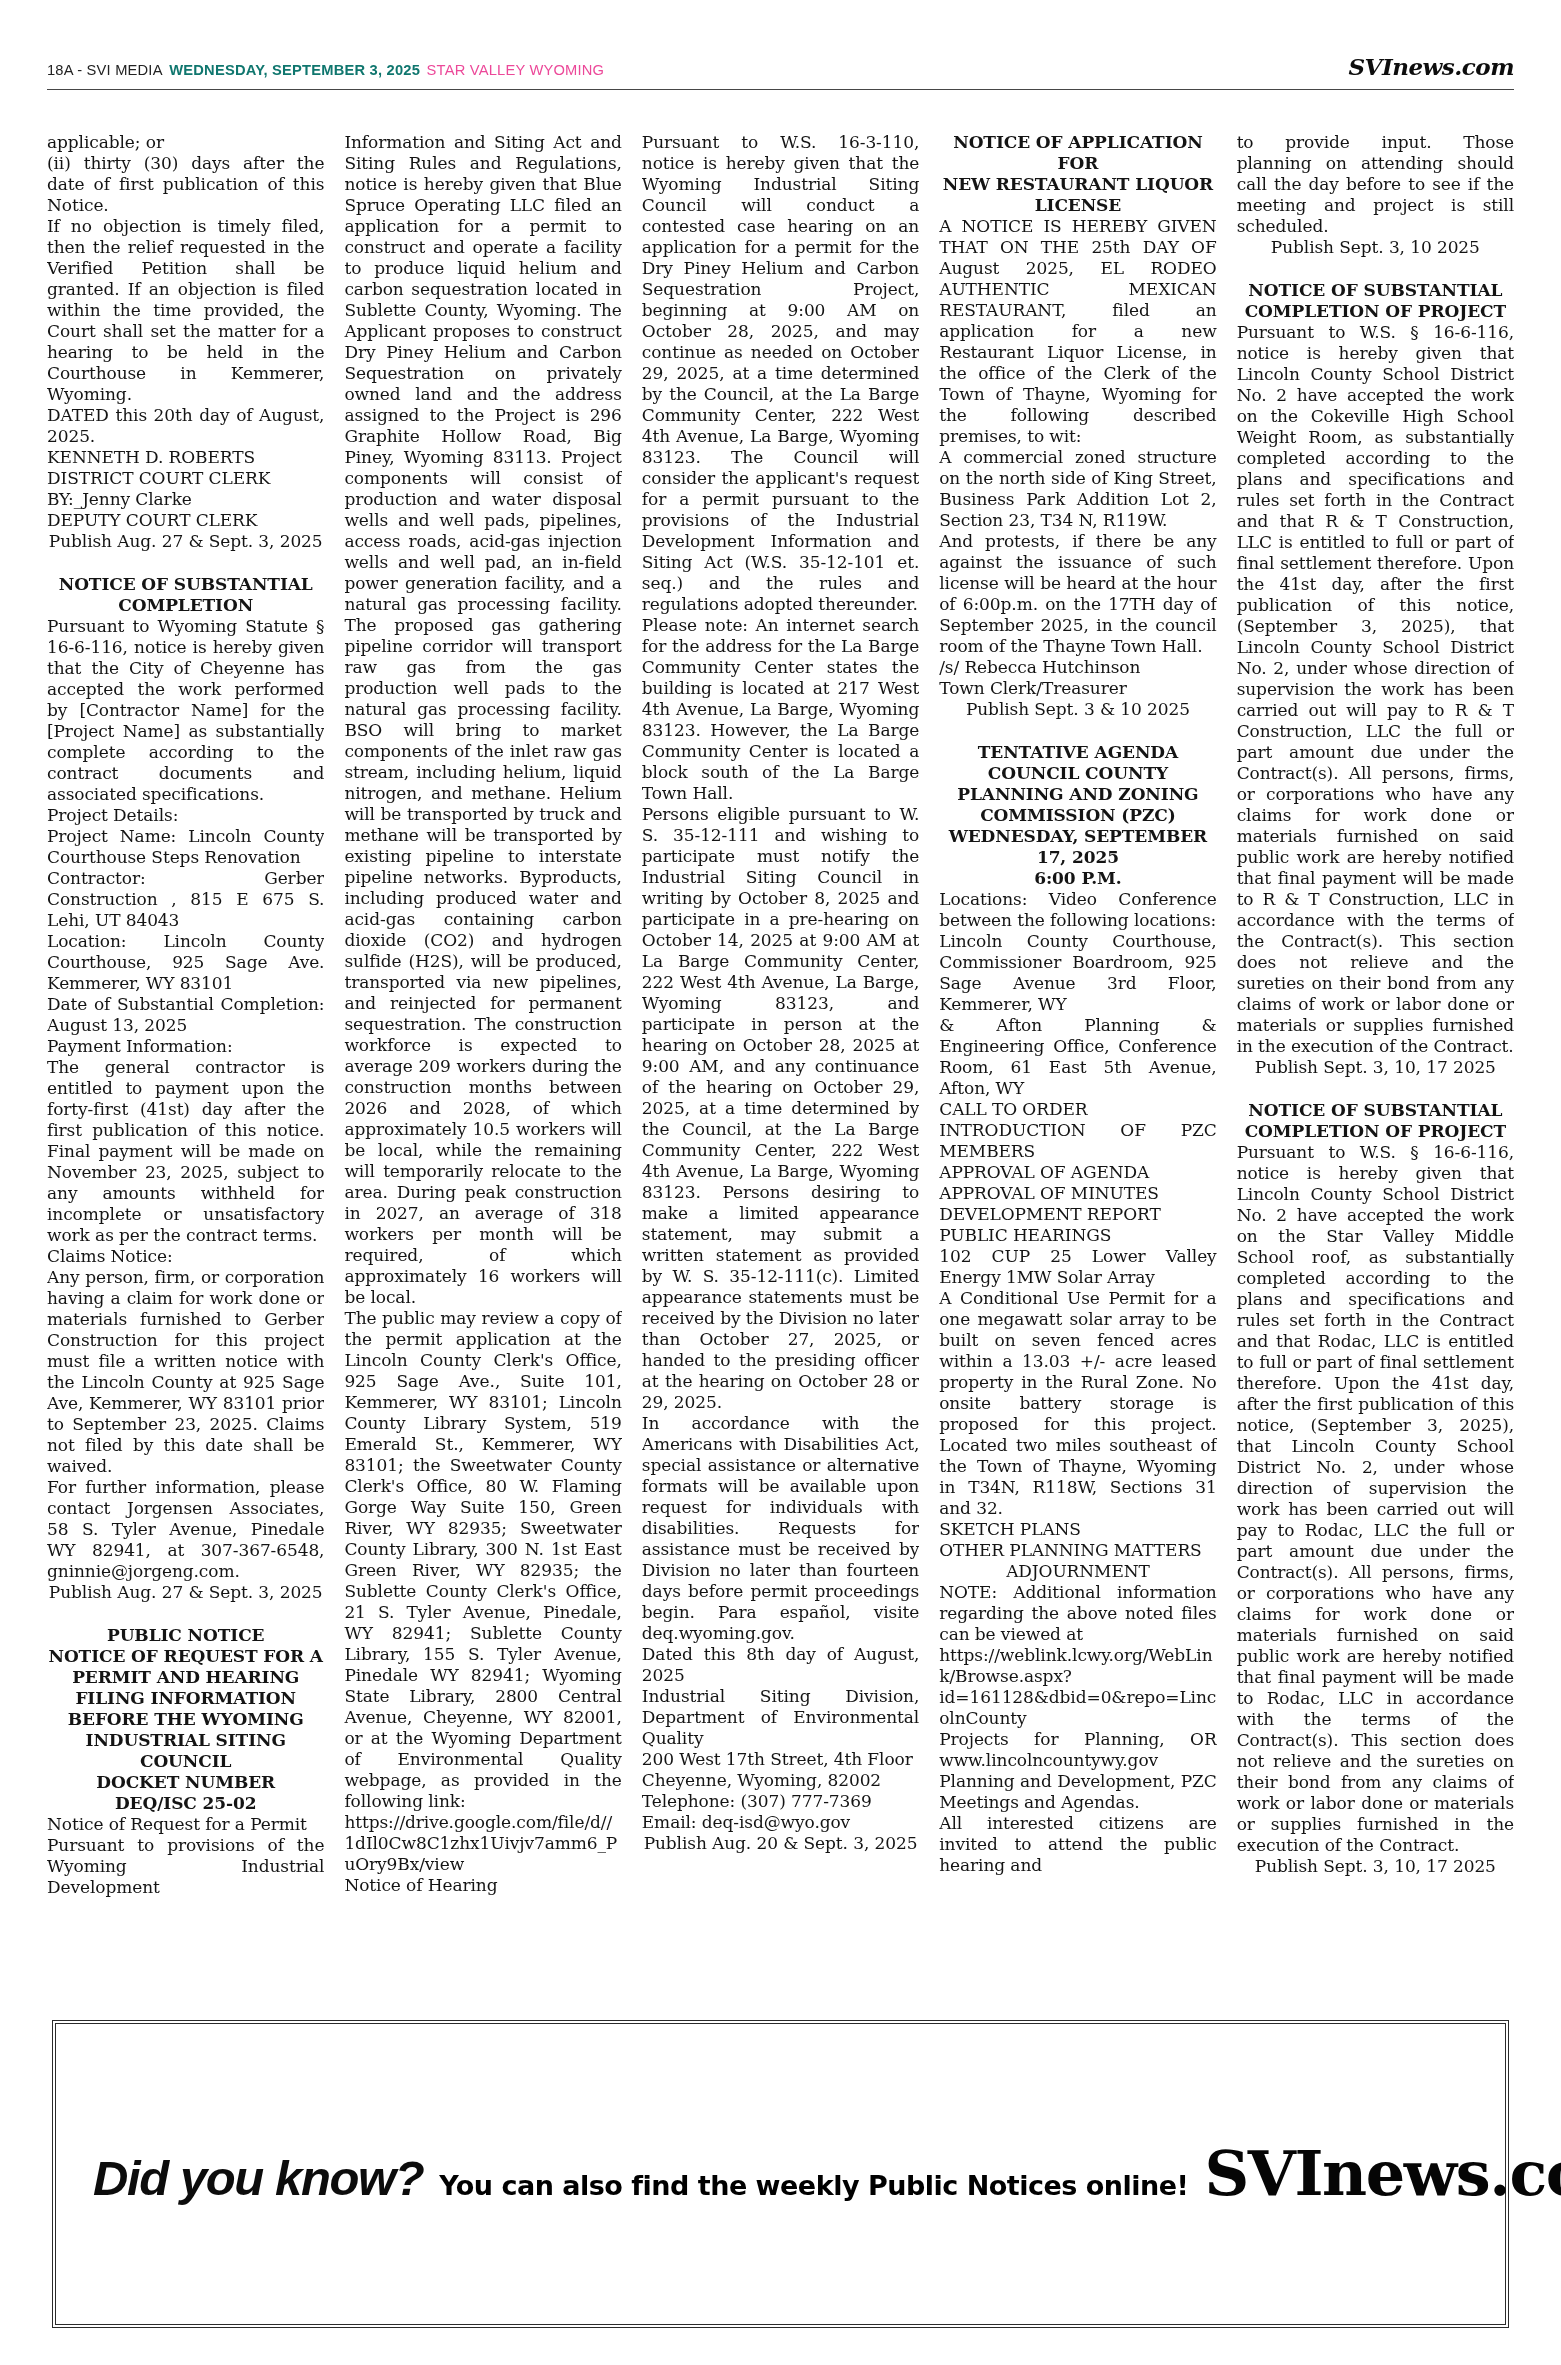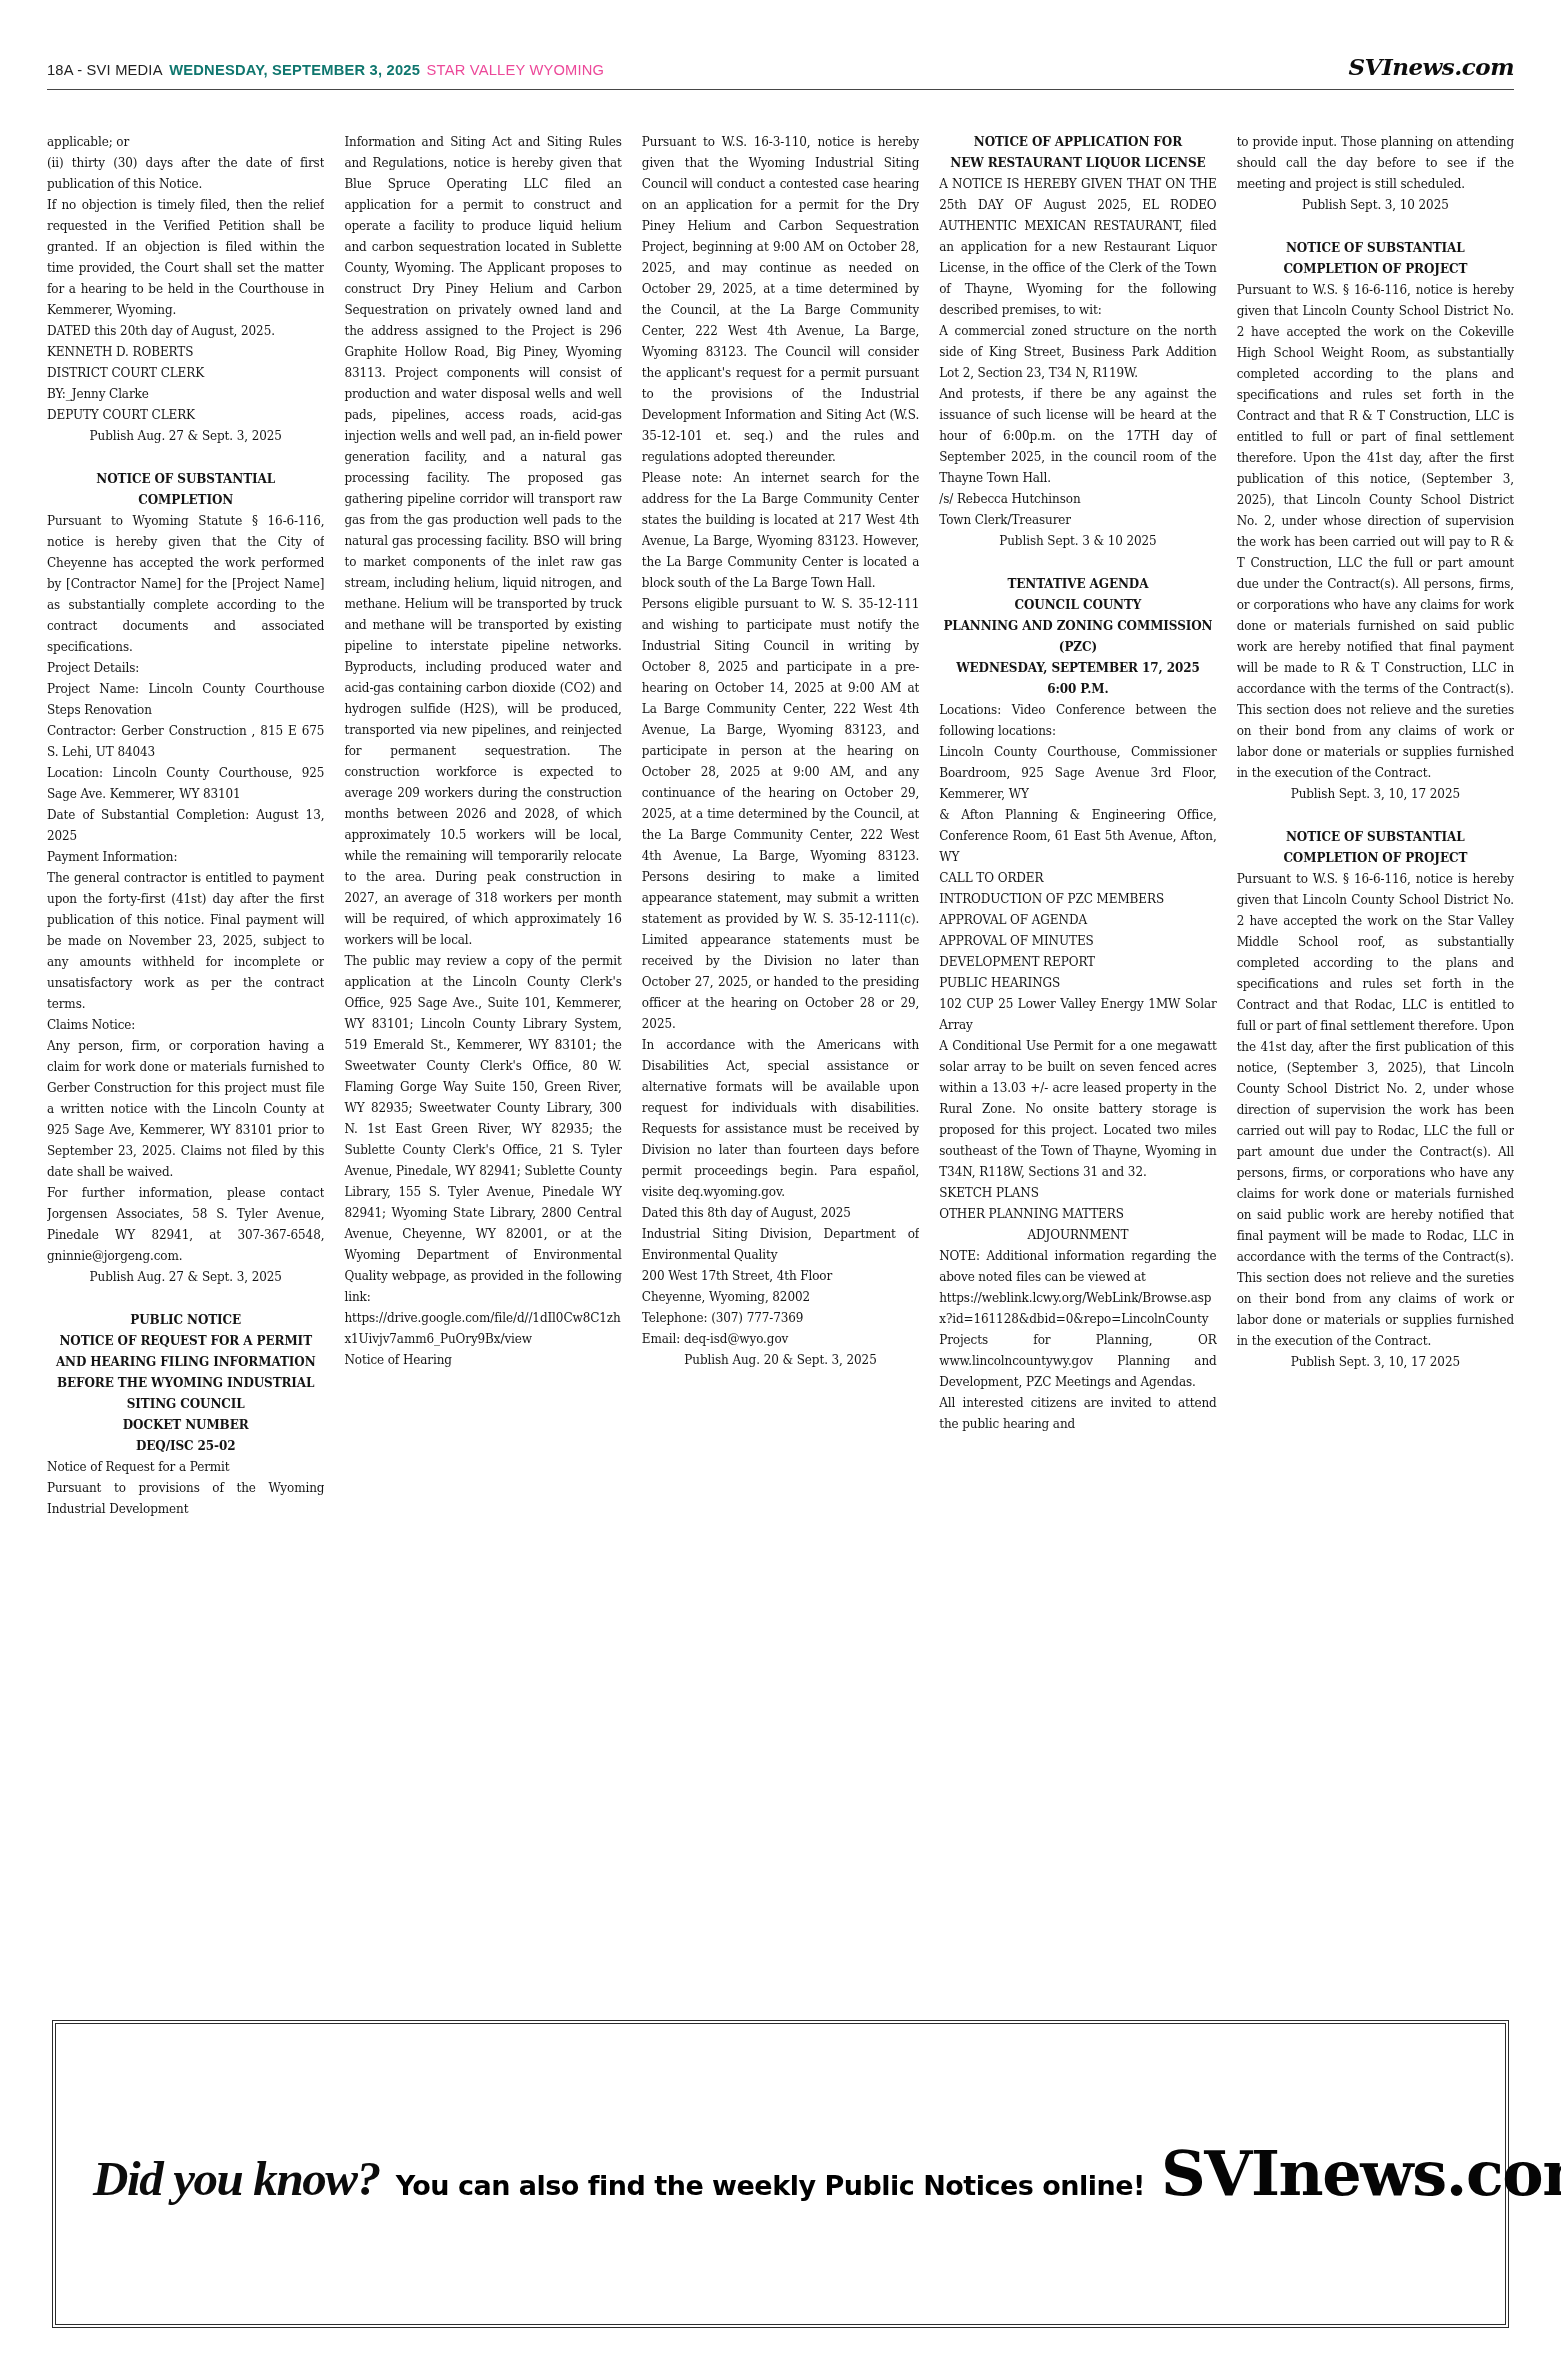--- a/index.html
+++ b/index.html
@@ -22,36 +22,36 @@
   .masthead-right {
     font-family:"DejaVu Serif", serif; font-weight:bold; font-style:italic;
     font-size:23px; color:#0d0d0d; letter-spacing:-0.5px;
   }
   .rule { margin:8.5px 47px 0 47px; border-top:1.9px solid #464646; height:0; }
   
   .columns {
     margin-top:42px; padding:0 47px; display:flex; gap:20px;
     height:1836px; overflow:hidden;
   }
-  .col { flex:1 1 0; overflow:hidden; font-size:12px; line-height:21px; letter-spacing:-0.1px; }
+  .col { flex:1 1 0; overflow:hidden; font-size:17px; line-height:21px; letter-spacing:-0.1px; }
   .blk { margin:0; }
   .blk.p   { text-align:justify; overflow-wrap:anywhere; }
   .blk.h   { text-align:center; font-weight:bold; }
   .blk.c   { text-align:center; }
   .blk.pub { text-align:center; font-weight:normal; }
   .blk.gap { height:22px; }
   
   .promo {
     margin:52px 52px 0 52px; height:308px; box-sizing:border-box;
     border:4.7px double #2b2b2b; background:#fff;
     display:flex; align-items:center; padding:0 37px;
   }
   .promo-line { display:flex; align-items:baseline; gap:16px; white-space:nowrap; }
   .promo-lead {
-    font-family:Liberation Serif, serif; font-weight:bold; font-style:italic;
+    font-family:Liberation Sans, sans-serif; font-weight:bold; font-style:italic;
     font-size:49px; letter-spacing:-1.4px; color:#0c0c0c;
   }
   .promo-tagline {
     font-family:"DejaVu Sans", sans-serif; font-weight:bold;
     font-size:27px; color:#000000; letter-spacing:-0.5px;
   }
   .promo-site {
     font-family:"DejaVu Serif", serif; font-weight:bold;
     font-size:62px; color:#050505; letter-spacing:-1.4px;
   }

